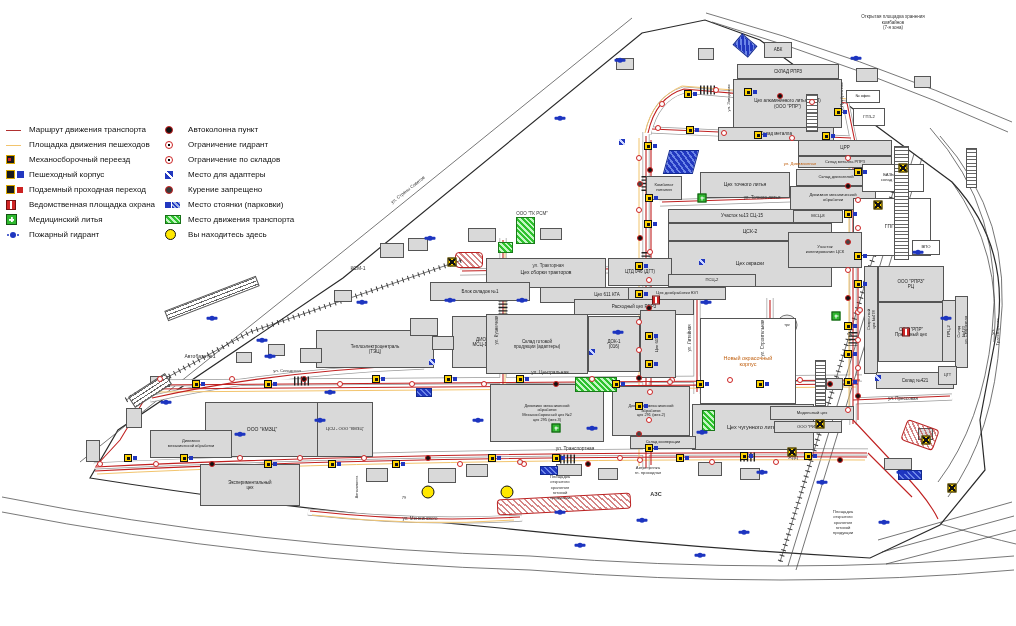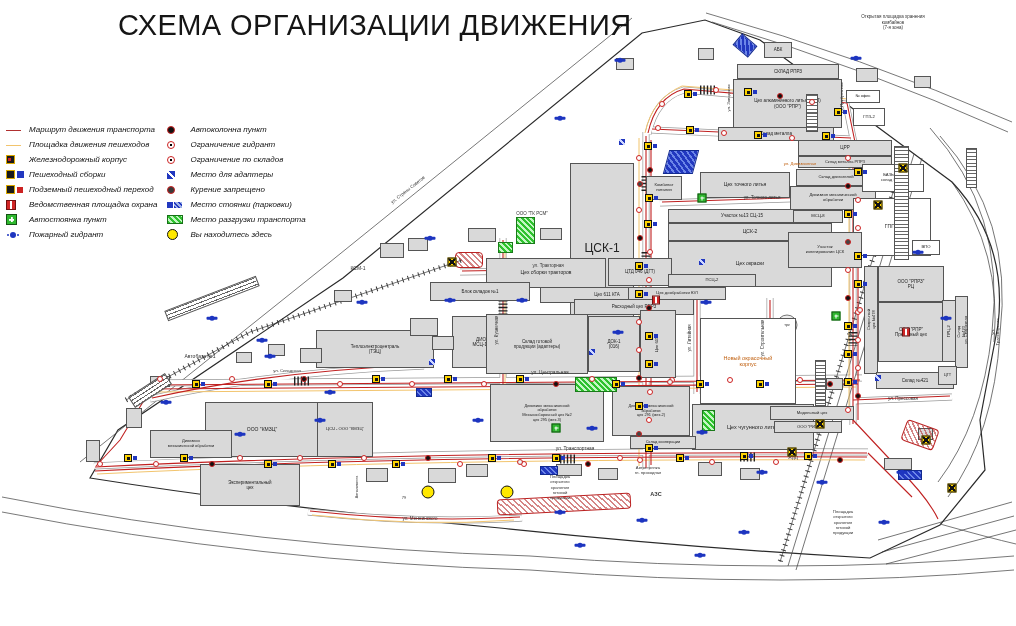--- a/index.html
+++ b/index.html
@@ -1,21 +1,21 @@
 <!DOCTYPE html>
 <html><head>
 <meta charset="utf-8">
 <style>
   html,body{margin:0;padding:0;background:#fff;font-family:"Liberation Sans",sans-serif;}
   #stage{position:relative;width:1016px;height:626px;background:#fff;overflow:hidden;}
   #map-svg{position:absolute;left:0;top:0;z-index:1;}
   #map-layer{position:absolute;left:0;top:0;width:1016px;height:626px;z-index:2;}
   #title{position:absolute;left:118px;top:6px;z-index:10;font-size:29px;line-height:38px;color:#151515;letter-spacing:.4px;font-weight:500;}
   #legend{position:absolute;left:6px;top:124px;z-index:10;display:flex;gap:10px;font-size:8px;color:#111;}
-  .lg-col{display:flex;flex-direction:column;gap:4px;font-style:italic;}
+  .lg-col{display:flex;flex-direction:column;gap:4px;}
   .lg-row{display:flex;align-items:center;gap:5px;height:11px;white-space:nowrap;}
   .lgicon{flex:0 0 18px;display:flex;align-items:center;justify-content:flex-start;position:relative;height:11px;}
   .lgicon::before,.lgicon::after{content:none;}
   .lg-route-transport::before{content:"";display:inline-block;width:15px;height:0;border-top:1.8px solid #b03030;margin-top:1px;}
   .lg-route-ped::before{content:"";display:inline-block;width:15px;height:0;border-top:1.8px solid #f2c46d;margin-top:1px;}
   .lg-rail-crossing::before{content:"";display:inline-block;width:7px;height:7px;background:#1a1a1a;border:1.6px solid #d9a800;}
   .lg-rail-crossing::after{content:"";display:inline-block;width:3px;height:3px;background:#c22;margin-left:-7px;margin-bottom:1px;}
   .lg-ped-crossing::before{content:"";display:inline-block;width:7px;height:7px;background:#1a1a1a;border:1.6px solid #d9a800;}
   .lg-ped-crossing::after{content:"";display:inline-block;width:7px;height:7px;background:#2238c0;margin-left:2px;}
   .lg-underpass::before{content:"";display:inline-block;width:7px;height:7px;background:#1a1a1a;border:1.6px solid #d9a800;}
@@ -170,23 +170,20 @@
         <path d="M853,332 L853,346"></path>
       <path d="M294,381 L310,381"></path>
         <path d="M560,459 L576,459"></path>
         <path d="M740,457 L756,457"></path>
         <path d="M700,90 L716,90"></path>
     </g>
     <circle cx="787" cy="325" r="10" fill="#eee" stroke="#555" stroke-width="0.8"></circle>
   </svg>
 
   <div id="map-layer">
-      <div class="bld" style="left: 570px; top: 163px; width: 62px; height: 170px;">
-        <span style="font-size: 12px;">ЦСК-1</span>
-      </div>
       <div class="bld" style="left: 646px; top: 176px; width: 34px; height: 22px;">
         <span style="font-size: 4.2px;">Комбинат
 питания</span>
       </div>
       <div class="bld" style="left: 700px; top: 172px; width: 88px; height: 24px;">
         <span style="font-size: 5px;">Цех точного литья</span>
       </div>
       <div class="bld" style="left: 668px; top: 209px; width: 146px; height: 12px;">
         <span style="font-size: 4.5px;">Участок №13 СЦ-15</span>
       </div>
@@ -581,52 +578,51 @@
       <div class="sym s-sm" style="left: 878px; top: 378px;"></div>
       <div class="sym s-sm" style="left: 432px; top: 362px;"></div>
       <div class="sym s-hl" style="left: 670px; top: 382px;"></div>
       <div class="sym s-hl" style="left: 520px; top: 462px;"></div>
       <div class="sym s-hl" style="left: 860px; top: 310px;"></div>
       <div class="sym s-yh" style="left: 428px; top: 492px;"></div>
       <div class="sym s-yh" style="left: 507px; top: 492px;"></div>
     </div>
 
   <div id="title">
-    <div>СХЕМА ОРГАНИЗАЦИИ ДВИЖЕНИЯ</div>
   </div>
 
   <div id="legend">
     <div class="lg-col" id="legend-left">
         <div class="lg-row">
           <span class="lgicon lg-route-transport"></span>
           <span class="lg-label">Маршрут движения транспорта</span>
         </div>
         <div class="lg-row">
           <span class="lgicon lg-route-ped"></span>
           <span class="lg-label">Площадка движения пешеходов</span>
         </div>
         <div class="lg-row">
           <span class="lgicon lg-rail-crossing"></span>
-          <span class="lg-label">Железнодорожный корпус</span>
+          <span class="lg-label">Механосборочный переезд</span>
         </div>
         <div class="lg-row">
           <span class="lgicon lg-ped-crossing"></span>
-          <span class="lg-label">Пешеходный сборки</span>
+          <span class="lg-label">Пешеходный корпус</span>
         </div>
         <div class="lg-row">
           <span class="lgicon lg-underpass"></span>
-          <span class="lg-label">Подземный пешеходный переход</span>
+          <span class="lg-label">Подземный проходная переход</span>
         </div>
         <div class="lg-row">
           <span class="lgicon lg-fire-guard"></span>
           <span class="lg-label">Ведомственная площадка охрана</span>
         </div>
         <div class="lg-row">
           <span class="lgicon lg-medical"></span>
-          <span class="lg-label">Автостоянка пункт</span>
+          <span class="lg-label">Медицинский литья</span>
         </div>
         <div class="lg-row">
           <span class="lgicon lg-hydrant"></span>
           <span class="lg-label">Пожарный гидрант</span>
         </div>
       </div>
     <div class="lg-col" id="legend-right">
         <div class="lg-row">
           <span class="lgicon lg-checkpoint"></span>
           <span class="lg-label">Автоколонна пункт</span>
@@ -646,21 +642,21 @@
         <div class="lg-row">
           <span class="lgicon lg-no-smoking"></span>
           <span class="lg-label">Курение запрещено</span>
         </div>
         <div class="lg-row">
           <span class="lgicon lg-parking"></span>
           <span class="lg-label">Место стоянки (парковки)</span>
         </div>
         <div class="lg-row">
           <span class="lgicon lg-unloading"></span>
-          <span class="lg-label">Место разгрузки транспорта</span>
+          <span class="lg-label">Место движения транспорта</span>
         </div>
         <div class="lg-row">
           <span class="lgicon lg-you-are-here"></span>
           <span class="lg-label">Вы находитесь здесь</span>
         </div>
       </div>
   </div>
 </div>
 
 </body></html>

